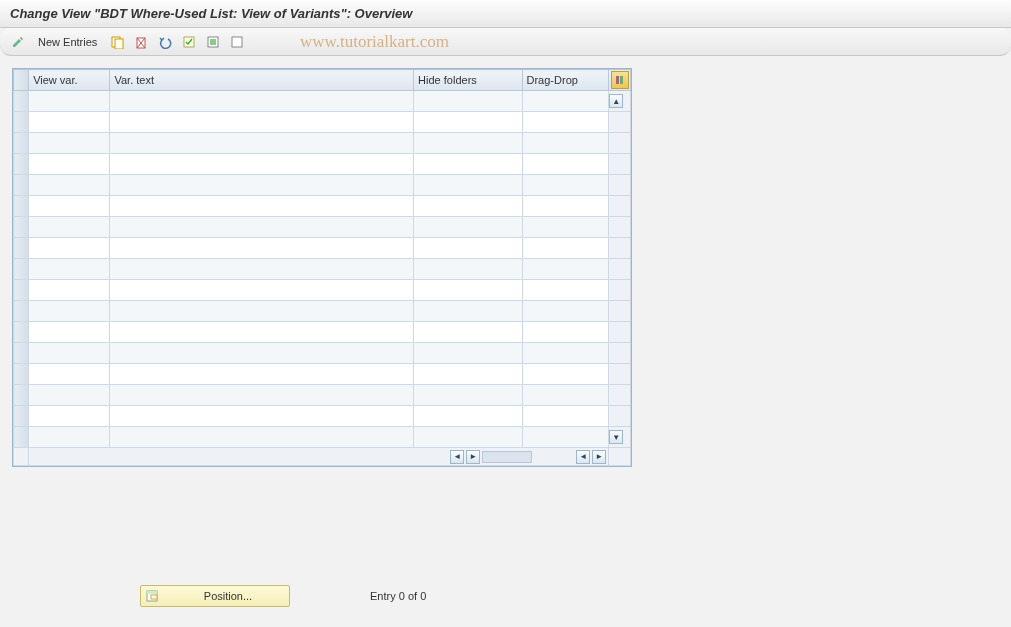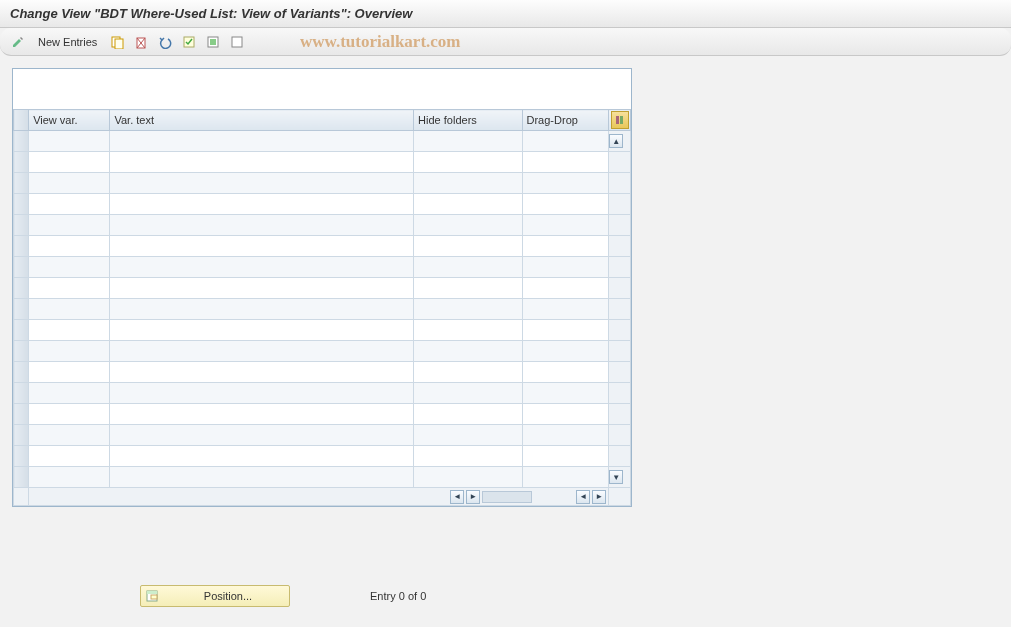--- a/index.html
+++ b/index.html
@@ -50,41 +50,39 @@
     .watermark {
       position: absolute;
       top: 32px;
       left: 300px;
       color: #d6aa7a;
       font-size: 17px;
       font-family: Georgia, serif;
       opacity: 0.9;
       z-index: 50;
       pointer-events: none;
-      font-weight: bold;
     }
     .content-area { padding: 12px; }
     .panel {
       width: 620px;
       border: 1px solid #9db6cc;
       background: #fff;
     }
     .panel-header {
       background: linear-gradient(to bottom, #e0eaf3, #c7d7e6);
       padding: 3px 6px;
       font-size: 11px;
       color: #333;
       border-bottom: 1px solid #9db6cc;
     }
     .table-wrap { position: relative; }
     .grid {
       border-collapse: collapse;
       width: 100%;
       table-layout: fixed;
-      margin-top: 40px;
     }
     .grid th, .grid td {
       border: 1px solid #cdd9e4;
       height: 21px;
       font-size: 11px;
       font-weight: normal;
       text-align: left;
       padding: 0 4px;
       background: #fff;
       color:#333;

